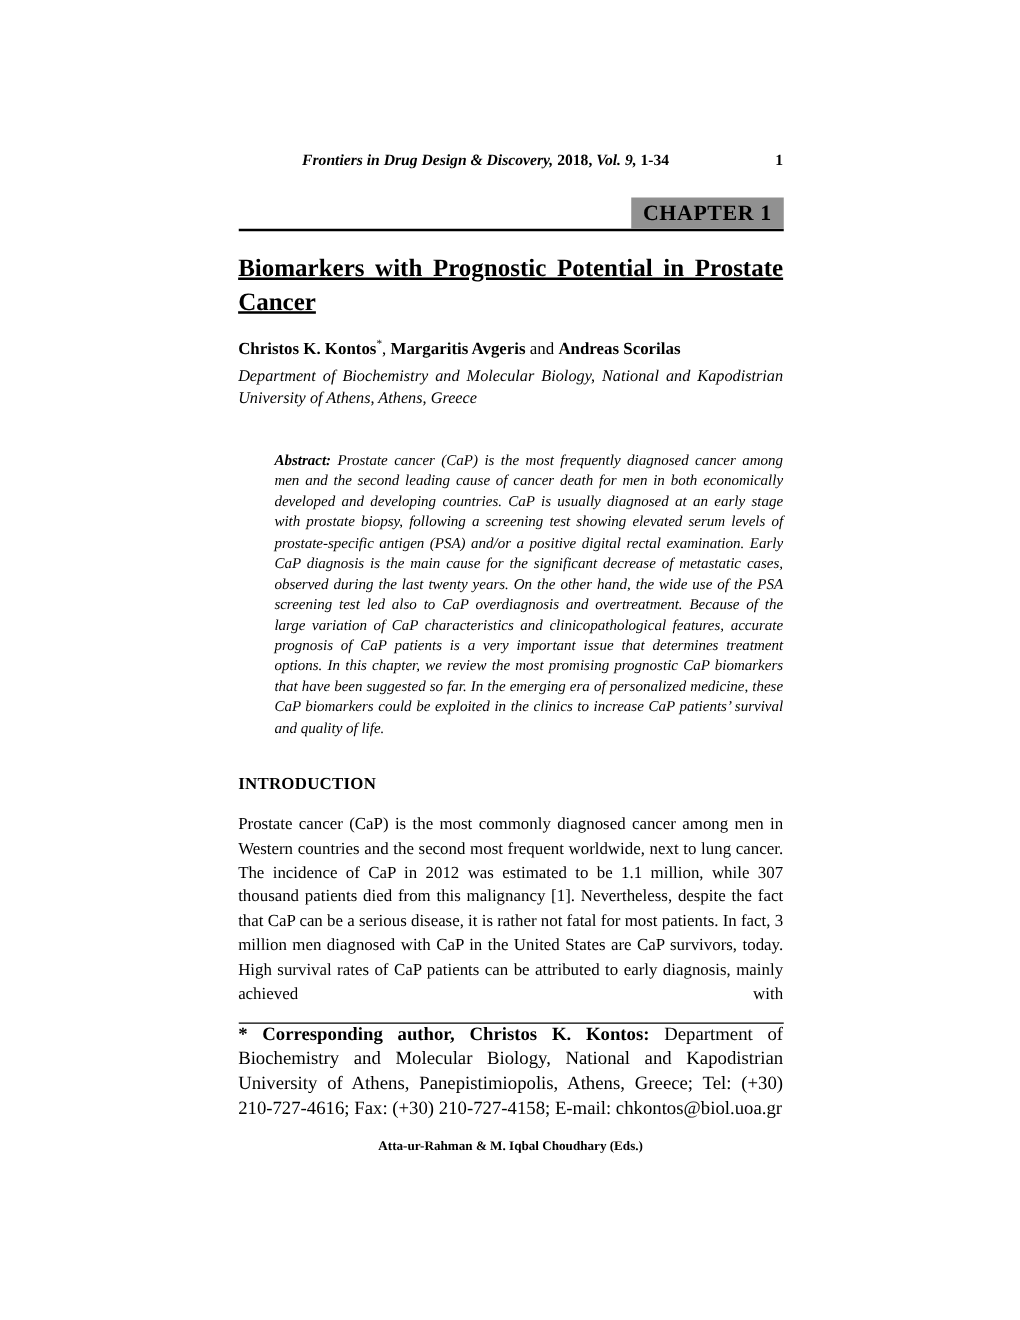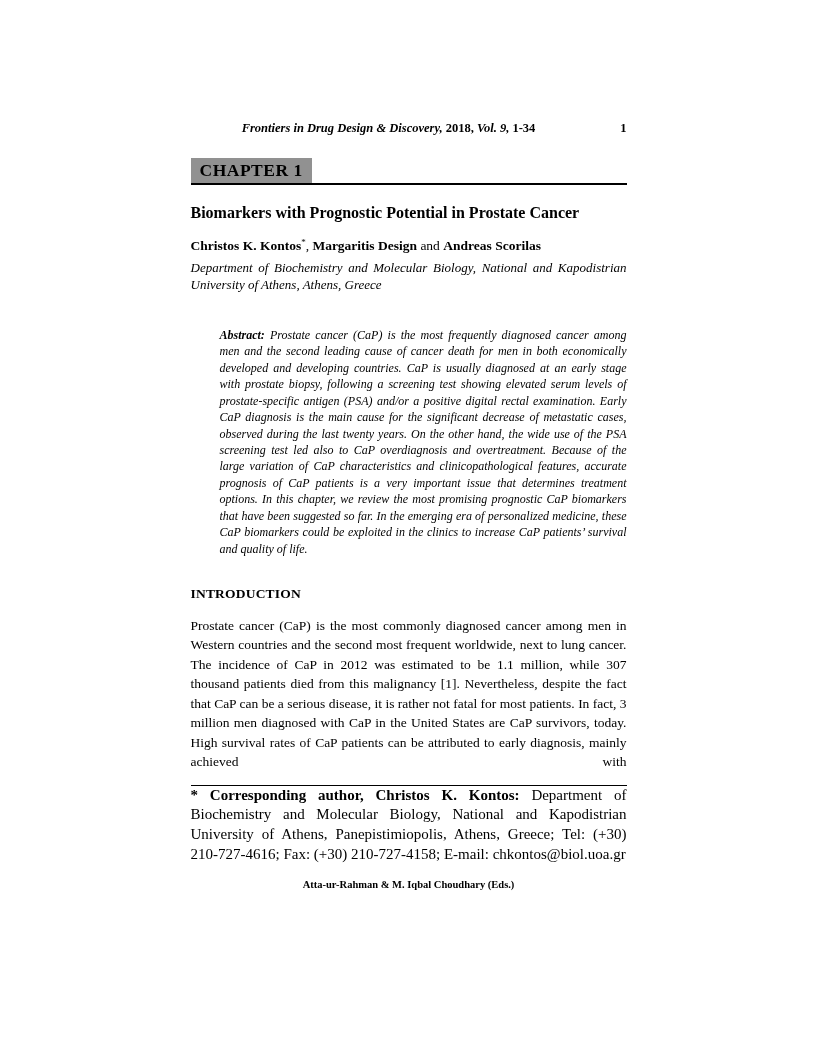--- a/index.html
+++ b/index.html
@@ -30,44 +30,45 @@
     position: absolute;
     right: 0;
     top: 0;
     font-weight: bold;
     font-style: normal;
   }
 
   
   .chapter-line {
     display: flex;
-    justify-content: flex-start;
+    justify-content: flex-end;
     align-items: flex-end;
     border-bottom: 2px solid #000000;
     margin-top: 22px;
     font-family: Liberation Serif, serif;
   }
   .chapter-badge {
     display: inline-block;
     background: #919191;
     color: #000000;
     font-weight: bold;
     font-size: 17.5px;
     line-height: 1;
     padding: 4px 9px 3px 9px;
     letter-spacing: 0.5px;
   }
 
   
   .article-title {
     margin: 17px 0 0 0;
-    font-size: 16px;
+    font-size: 20px;
     font-weight: bold;
     line-height: 1.38;
     text-align: justify;
+    text-decoration: underline;
   }
 
   
   .authors {
     margin: 13px 0 0 0;
     font-size: 13.5px;
     line-height: 1.3;
   }
   .authors .author-name { font-weight: bold; }
   .authors sup { font-size: 9px; vertical-align: super; line-height: 0; }
@@ -147,21 +148,21 @@
     <span class="page-num">1</span>
   </div>
 
   <div class="chapter-line">
     <span class="chapter-badge">CHAPTER 1</span>
   </div>
 
   <h1 class="article-title">Biomarkers with Prognostic Potential in Prostate Cancer</h1>
 
   <p class="authors">
-    <span class="author-name">Christos K. Kontos</span><sup>*</sup><span>, </span><span class="author-name">Margaritis Design</span><span> and </span><span class="author-name">Andreas Scorilas</span>
+    <span class="author-name">Christos K. Kontos</span><sup>*</sup><span>, </span><span class="author-name">Margaritis Avgeris</span><span> and </span><span class="author-name">Andreas Scorilas</span>
   </p>
 
   <p class="affiliation">Department of Biochemistry and Molecular Biology, National and Kapodistrian University of Athens, Athens, Greece</p>
 
   <div class="abstract">
     <span class="label">Abstract:</span><span> Prostate cancer (CaP) is the most frequently diagnosed cancer among men and the second leading cause of cancer death for men in both economically developed and developing countries. CaP is usually diagnosed at an early stage with prostate biopsy, following a screening test showing elevated serum levels of prostate-specific antigen (PSA) and/or a positive digital rectal examination. Early CaP diagnosis is the main cause for the significant decrease of metastatic cases, observed during the last twenty years. On the other hand, the wide use of the PSA screening test led also to CaP overdiagnosis and overtreatment. Because of the large variation of CaP characteristics and clinicopathological features, accurate prognosis of CaP patients is a very important issue that determines treatment options. In this chapter, we review the most promising prognostic CaP biomarkers that have been suggested so far. In the emerging era of personalized medicine, these CaP biomarkers could be exploited in the clinics to increase CaP patients’ survival and quality of life.</span>
   </div>
 
 
   <h2 class="section-heading">INTRODUCTION</h2>

